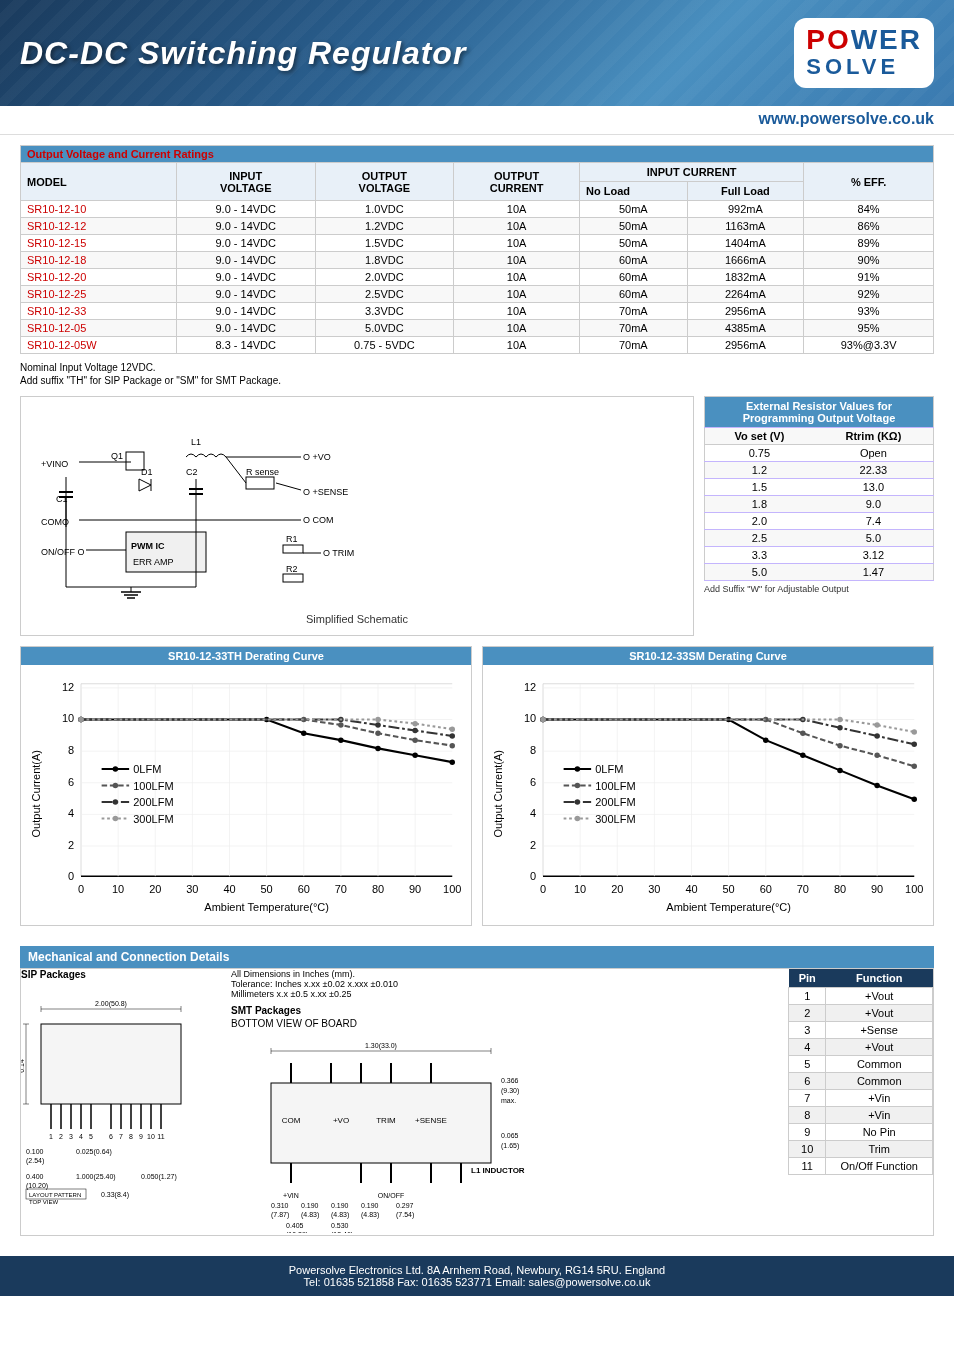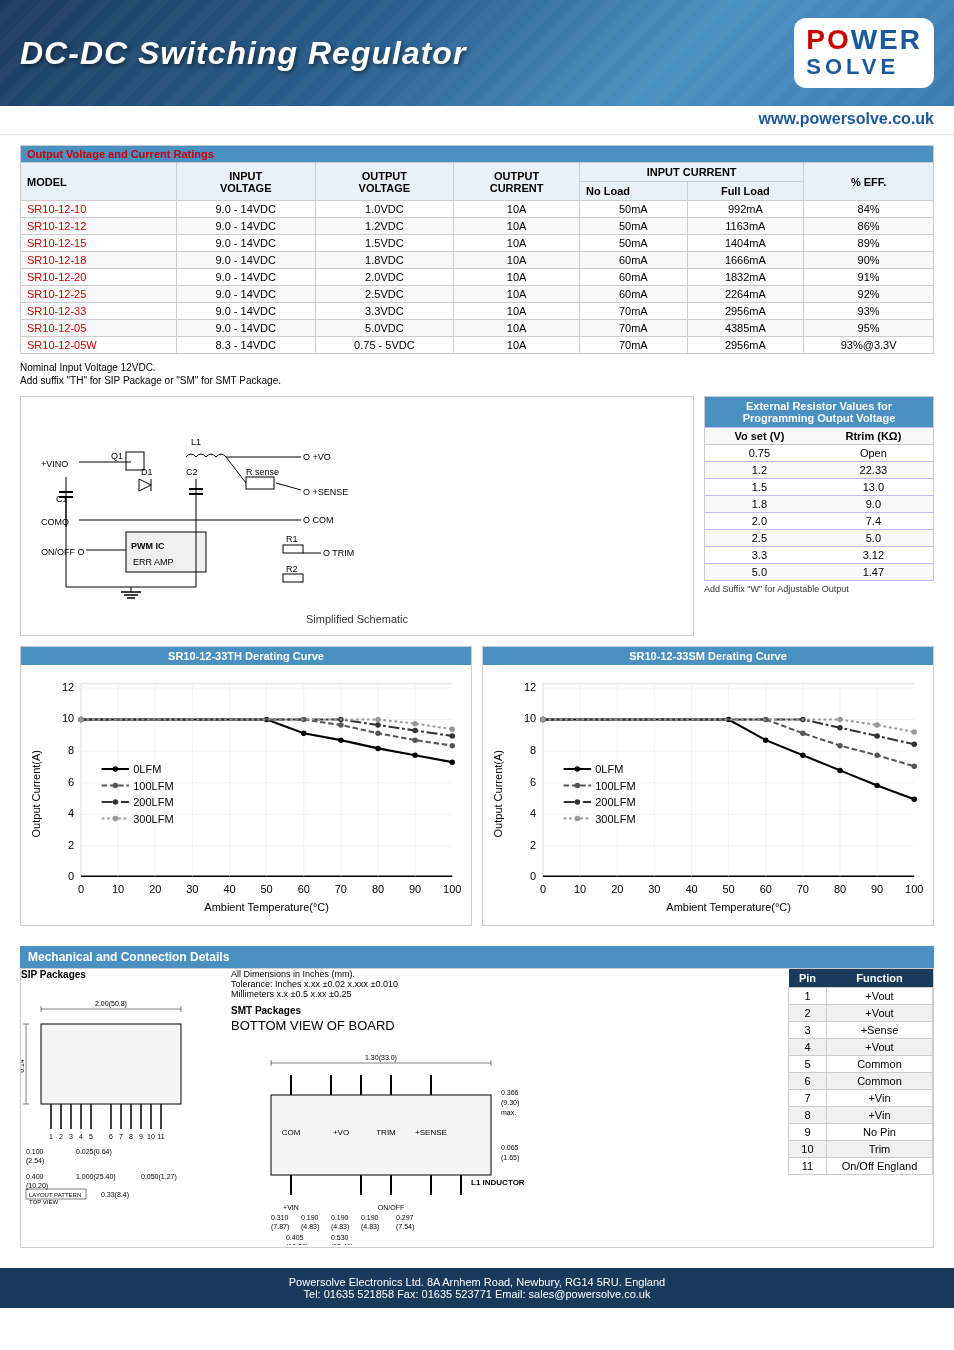--- a/index.html
+++ b/index.html
@@ -746,21 +746,21 @@
     </div>
 
     <div style="flex:1;">
       <div style="font-size:9px;margin-bottom:4px;">
         <span>All Dimensions in Inches (mm).</span><br>
         <span>Tolerance: Inches    x.xx ±0.02  x.xxx ±0.010</span><br>
         <span>Millimeters x.x ±0.5     x.xx ±0.25</span>
       </div>
 
       <div style="font-size:10px;font-weight:bold;margin:6px 0 2px;">SMT Packages</div>
-      <div style="font-size:13px;margin-bottom:12px;">BOTTOM VIEW OF BOARD</div>
+      <div style="font-size:10px;margin-bottom:4px;">BOTTOM VIEW OF BOARD</div>
 
       
       <svg width="320" height="200" viewBox="0 0 320 200">
 
         <rect x="40" y="50" width="220" height="80" fill="#f5f5f5" stroke="#000" stroke-width="1"></rect>
 
         <line x1="60" y1="30" x2="60" y2="50" stroke="#000" stroke-width="2"></line>
         <line x1="100" y1="30" x2="100" y2="50" stroke="#000" stroke-width="2"></line>
         <line x1="130" y1="30" x2="130" y2="50" stroke="#000" stroke-width="2"></line>
         <line x1="160" y1="30" x2="160" y2="50" stroke="#000" stroke-width="2"></line>
@@ -858,21 +858,21 @@
             <tr>
               <td>9</td>
               <td>No Pin</td>
             </tr>
             <tr>
               <td>10</td>
               <td>Trim</td>
             </tr>
             <tr>
               <td>11</td>
-              <td>On/Off England</td>
+              <td>On/Off Function</td>
             </tr>
           </tbody>
       </table>
     </div>
   </div>
 
 </div>
 
 <div class="footer">
   <div>Powersolve Electronics Ltd.  8A Arnhem Road,  Newbury, RG14 5RU.  England</div>

